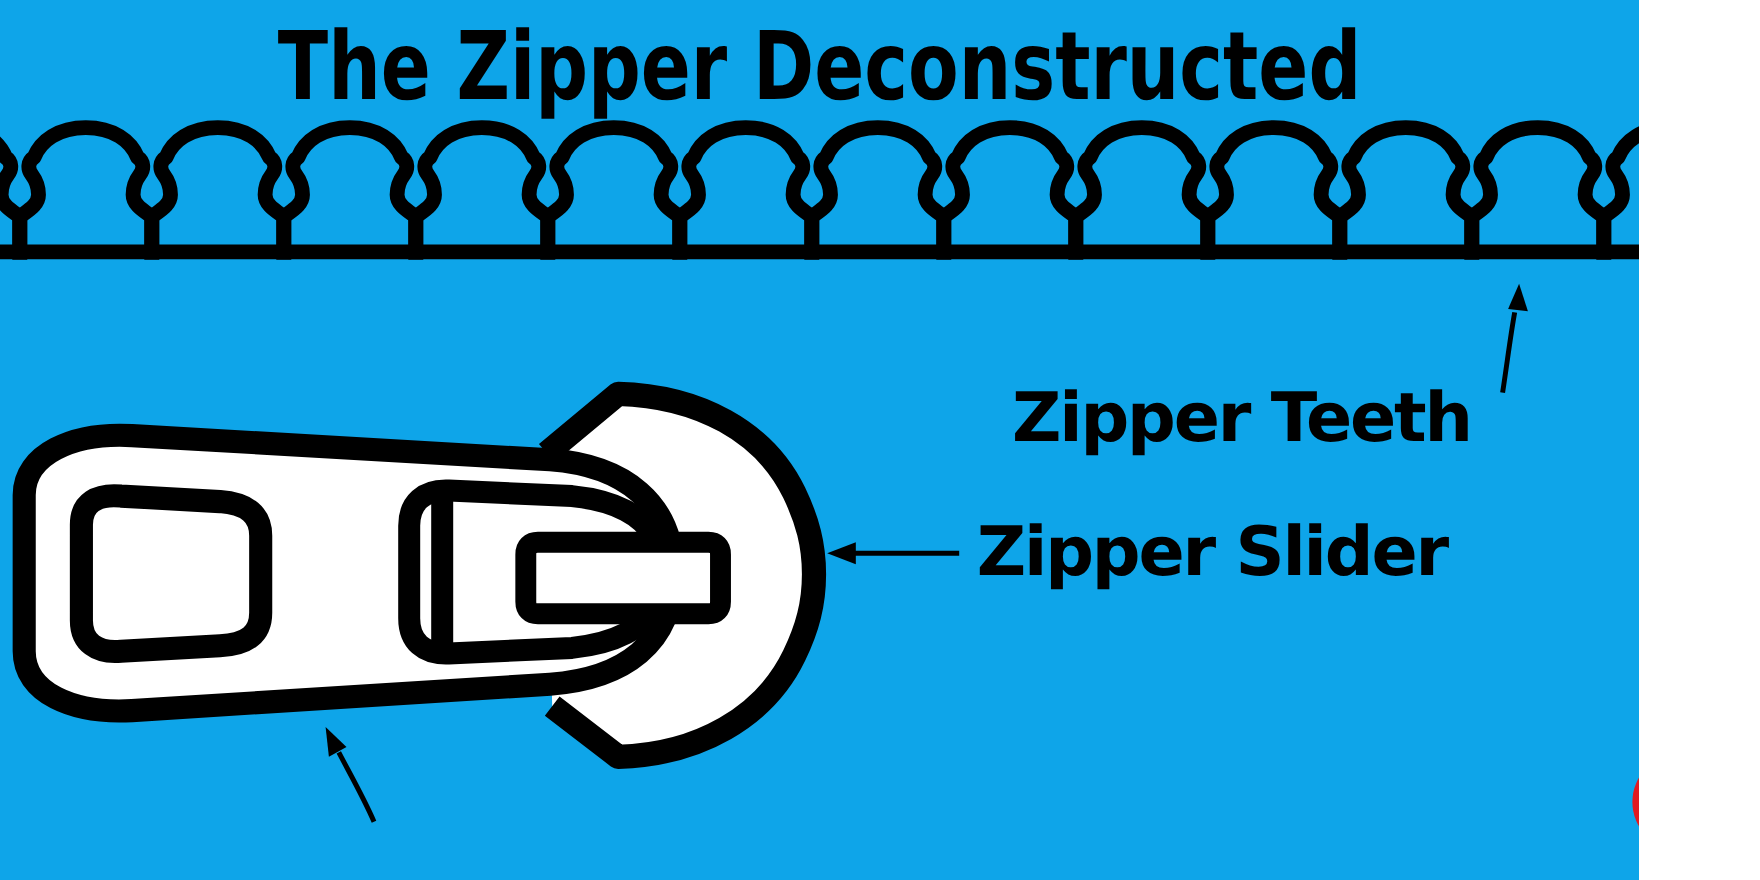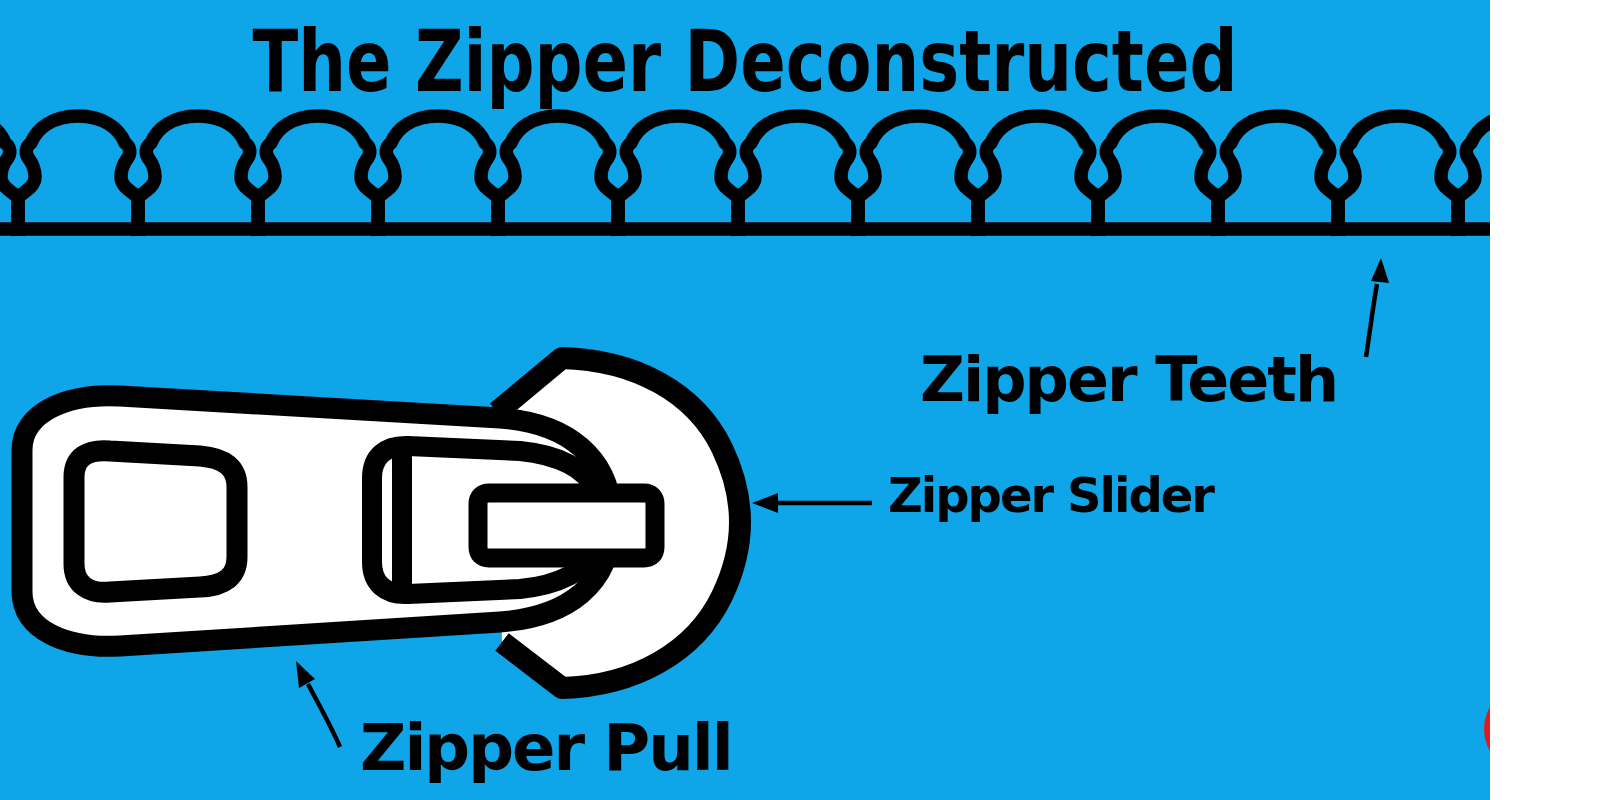--- a/index.html
+++ b/index.html
@@ -10,21 +10,21 @@
   .diagram-svg{position:absolute;left:0;top:0;width:1600px;height:800px;}
   .page-title{
     position:absolute;top:18px;left:0;right:0;text-align:center;
     font-size:86px;font-weight:bold;line-height:1;white-space:nowrap;
     transform:scaleX(0.78);transform-origin:50% 50%;
   }
   .part-label{
     position:absolute;font-weight:bold;line-height:1;letter-spacing:-2px;white-space:nowrap;
   }
   .label-teeth {left:920px;top:325px;font-size:62px;margin-top:24px;}
-  .label-slider{left:888px;top:471px;font-size:48px;text-align:center;}
+  .label-slider{left:888px;top:471px;font-size:62px;text-align:center;}
   .label-pull  {left:360px;top:716px;font-size:64px;}
 </style>
 </head>
 <body>
 
 <div class="canvas">
 
   <svg class="diagram-svg" viewBox="0 0 1600 800">
 
     <g id="teeth-group" fill="none" stroke="#000" stroke-width="13.5" stroke-linejoin="round">
@@ -222,14 +222,13 @@
       <circle cx="1512" cy="719" r="6.5" fill="#ffffff"></circle>
       <circle cx="1510" cy="738" r="6.3" fill="#ffffff"></circle>
       <path d="M 1504,739 C 1505,748 1510,755 1518,761" fill="none" stroke="#ffffff" stroke-width="6" stroke-linecap="round"></path>
       <path d="M 1534,705 C 1547,713 1553,722 1553,734 C 1553,747 1547,757 1536,764" fill="none" stroke="#ffffff" stroke-width="7.5" stroke-linecap="round"></path>
     </g>
   </svg>
 
   <div class="page-title">The Zipper Deconstructed</div>
   <div class="part-label label-teeth">Zipper Teeth</div>
   <div class="part-label label-slider">Zipper Slider</div>
-  <div class="part-label label-pull">Zipper Pull</div>
 </div>
 
 </body></html>

